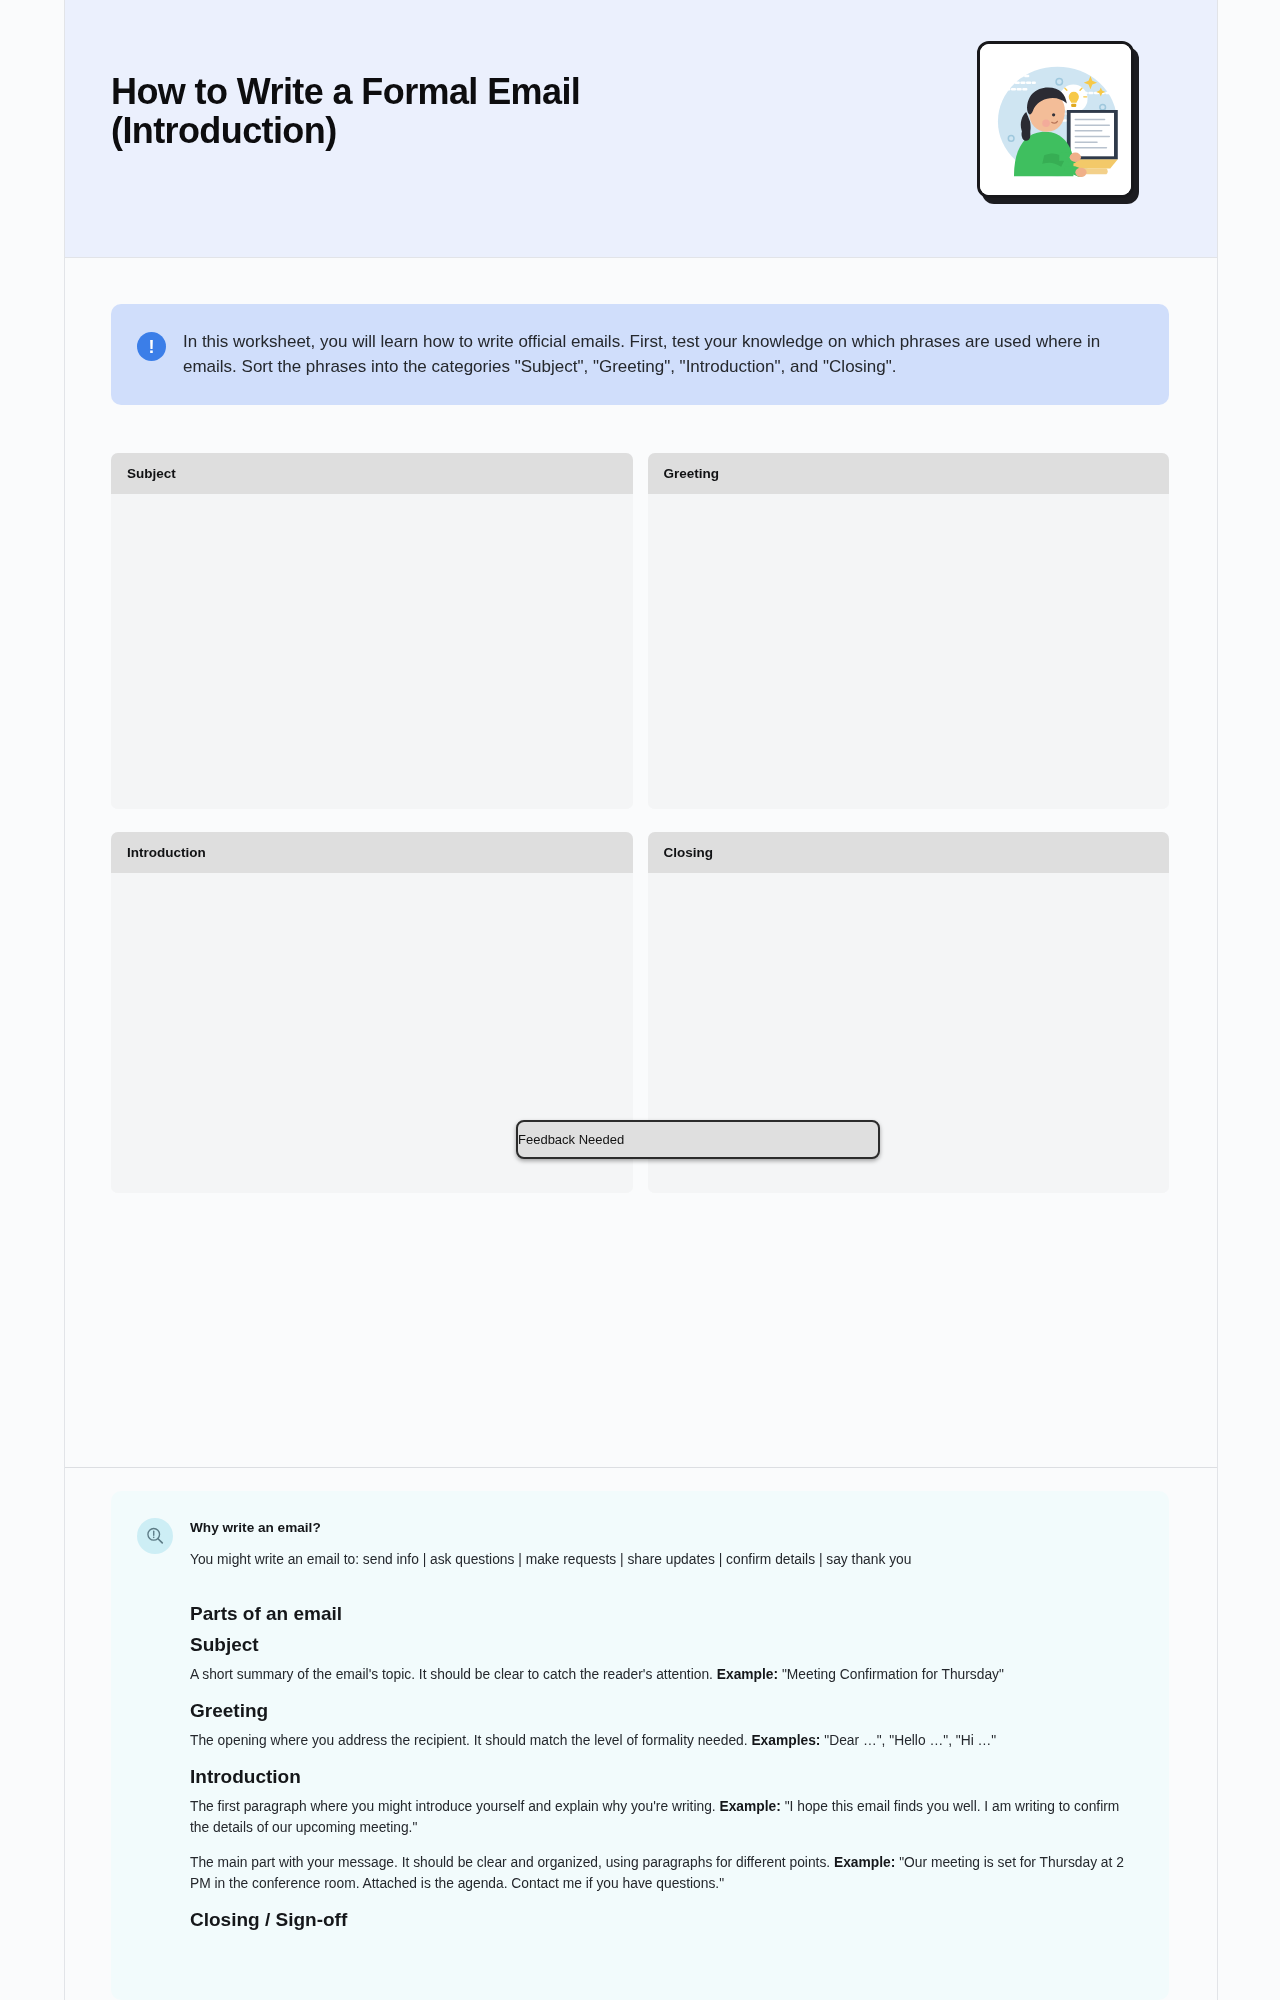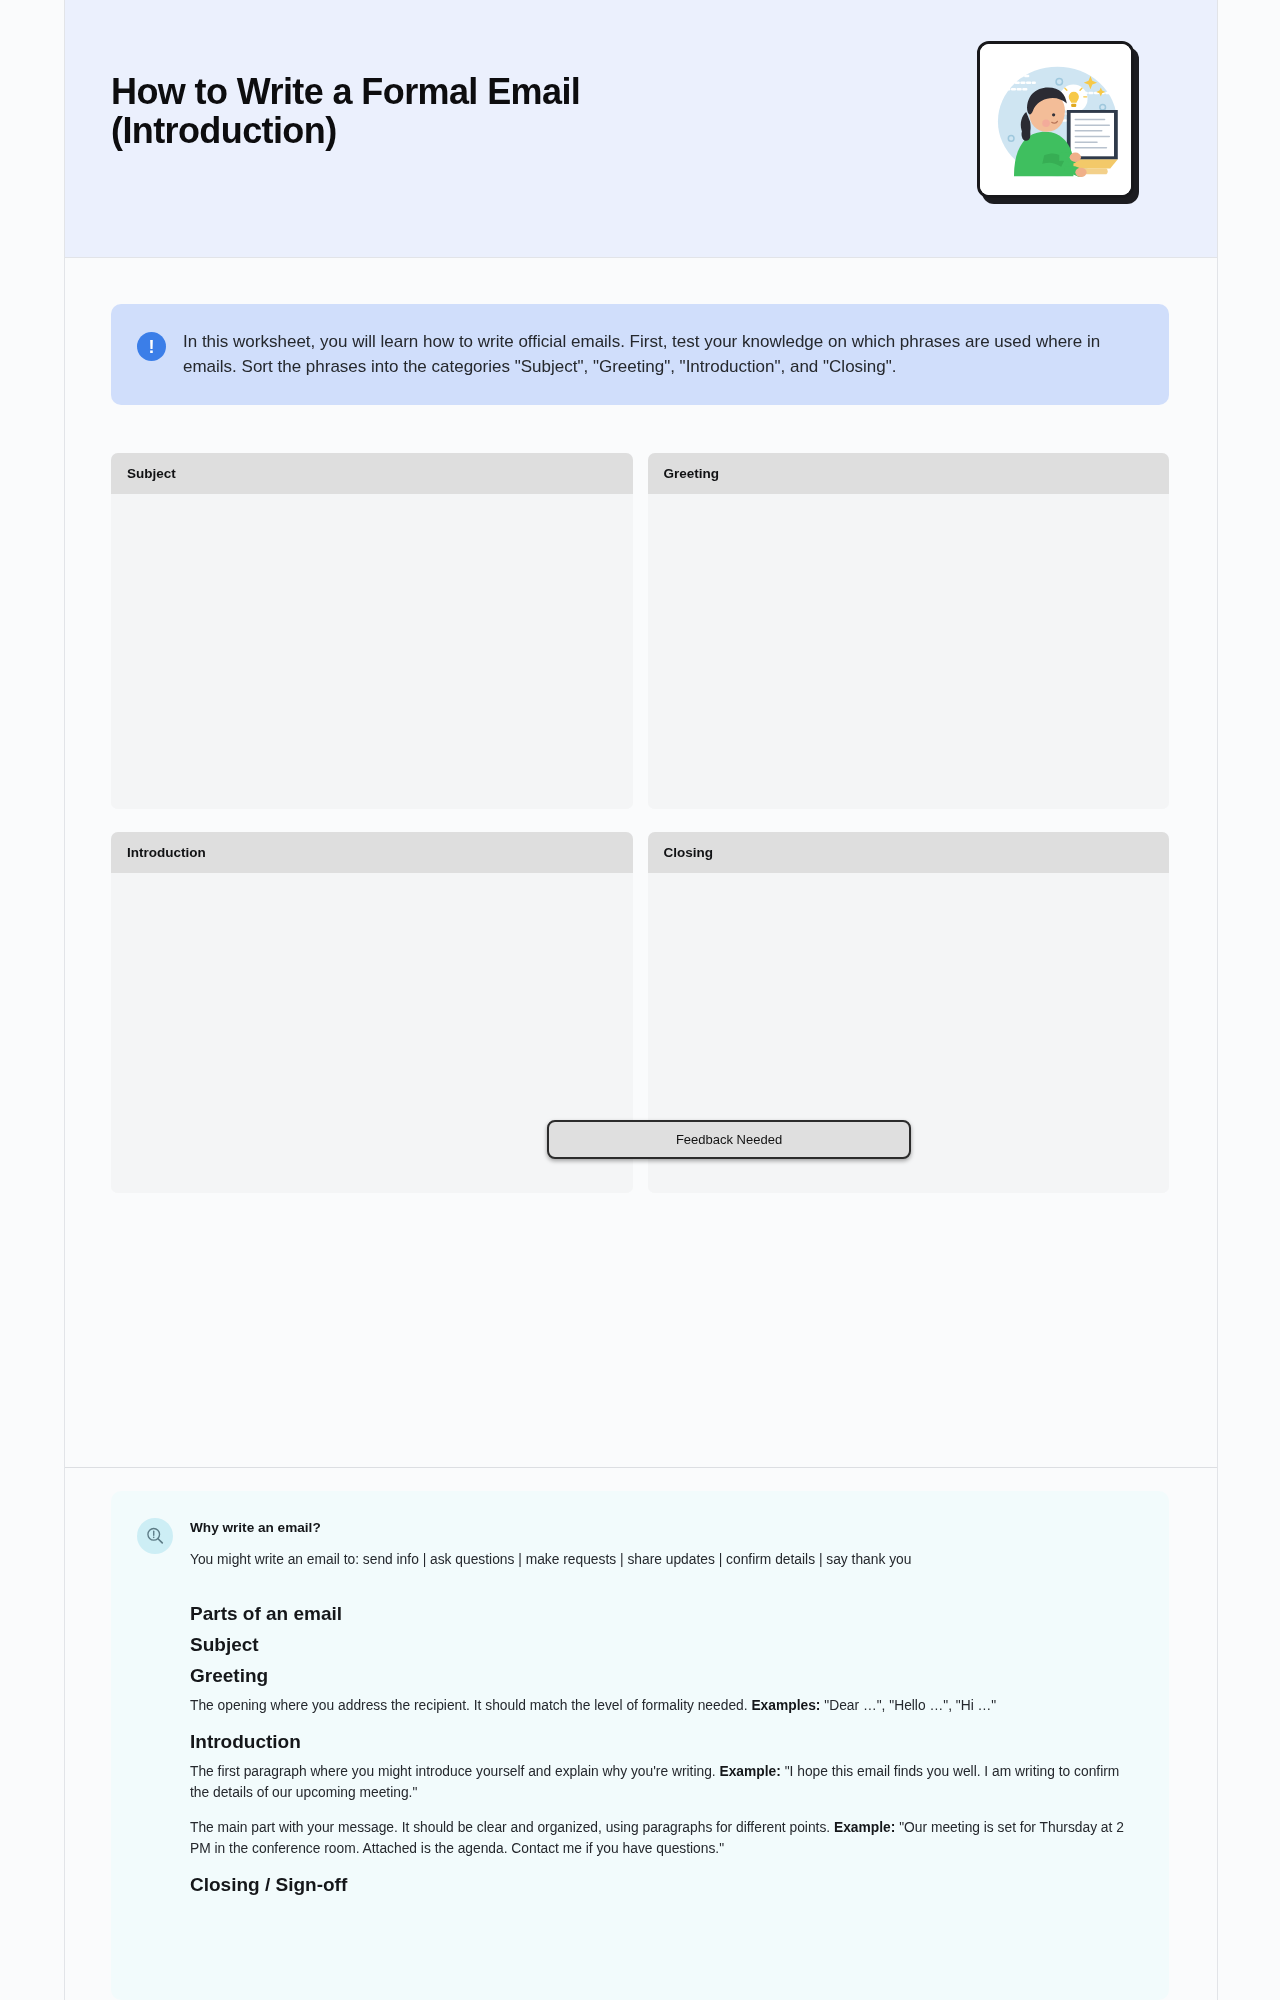--- a/index.html
+++ b/index.html
@@ -155,23 +155,22 @@
     left: 452px;
     top: 861px;
     width: 364px;
     height: 39px;
     background: #dfdfdf;
     border: 2px solid #2b2b2b;
     border-radius: 8px;
     box-shadow: 0 2px 4px rgba(0,0,0,0.35);
     display: flex;
     align-items: center;
-    justify-content: center;
+    justify-content: flex-start;
     z-index: 20;
-    margin-left: 31px;
   }
   .feedback-dialog .label {
     font-size: 13px;
     color: #121212;
   }
 
   
   .check-btn {
     position: absolute;
     left: 112px;
@@ -410,20 +409,21 @@
 
       <div class="ref-body">
         <div class="ref-sub">Why write an email?</div>
         <div class="ref-line">You might write an email to: send info | ask questions | make requests | share updates | confirm details | say thank you</div>
 
         <div class="ref-gap"></div>
 
         <div class="ref-h">Parts of an email</div>
 
         <div class="ref-h">Subject</div>
+        <p class="ref-p"><span>A short summary of the email's topic. It should be clear to catch the reader's attention. </span><b>Example:</b><span> "Meeting Confirmation for Thursday"</span></p>
 
         <div class="ref-h">Greeting</div>
         <p class="ref-p"><span>The opening where you address the recipient. It should match the level of formality needed. </span><b>Examples:</b><span> "Dear …", "Hello …", "Hi …"</span></p>
 
         <div class="ref-h">Introduction</div>
         <p class="ref-p"><span>The first paragraph where you might introduce yourself and explain why you're writing. </span><b>Example:</b><span> "I hope this email finds you well. I am writing to confirm the details of our upcoming meeting."</span></p>
 
         <p class="ref-p"><span>The main part with your message. It should be clear and organized, using paragraphs for different points. </span><b>Example:</b><span> "Our meeting is set for Thursday at 2 PM in the conference room. Attached is the agenda. Contact me if you have questions."</span></p>
 
         <div class="ref-h">Closing / Sign-off</div>

